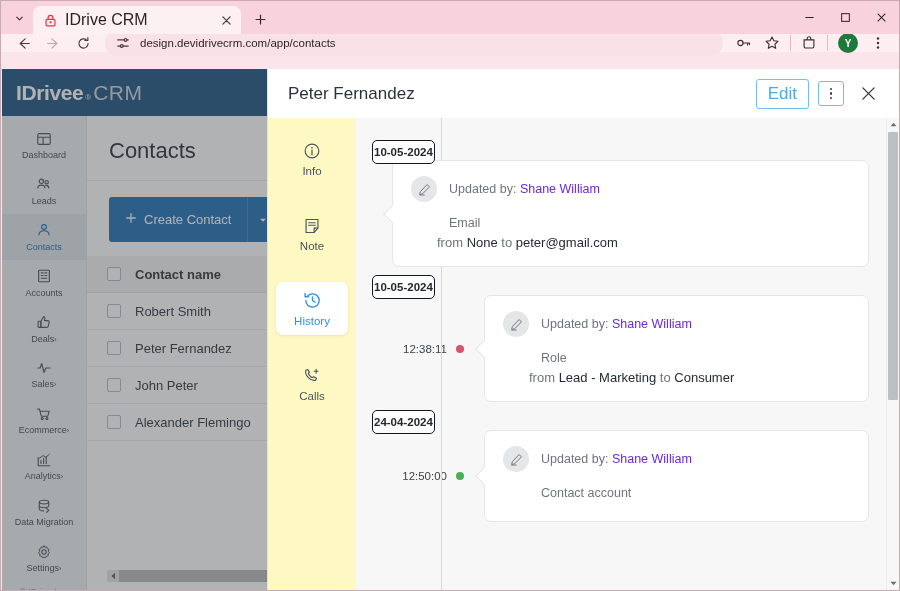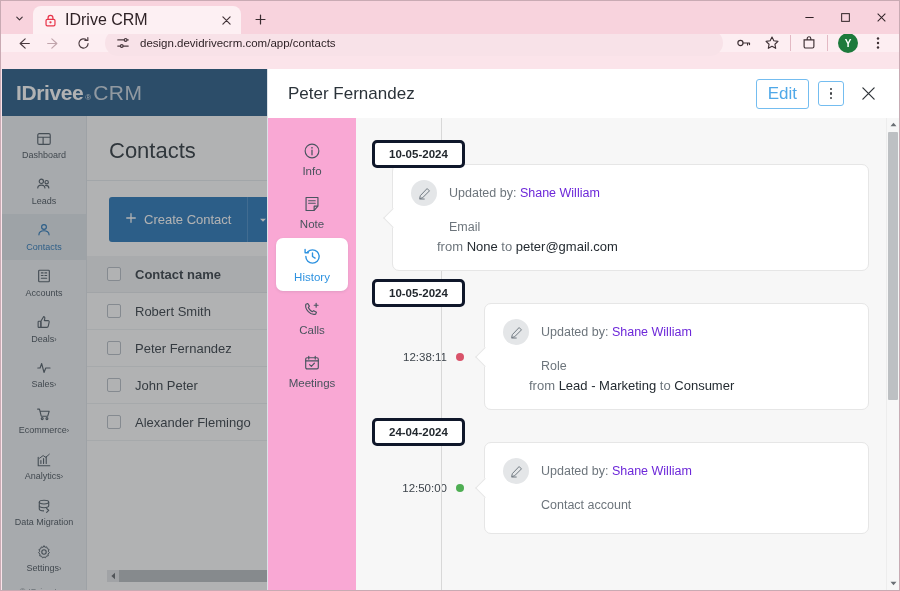--- a/index.html
+++ b/index.html
@@ -250,24 +250,24 @@
   .kdot { width:2.5px; height:2.5px; border-radius:50%; background:#3c3f43; }
   #close-btn {
     width: 22px; height:22px; display:flex; align-items:center; justify-content:center;
     color:#2f3439; font-size:17px; cursor:pointer; margin-right:4px;
   }
 
   #panel-body { flex:1; display:flex; min-height:0; }
 
   #tabrail {
     width: 88px;
-    background: #f9a8d4;
+    background: #fef9c3;
     padding-top: 14px;
     display:flex; flex-direction:column; align-items:center;
-    gap: 0;
+    gap: 22px;
     flex: 0 0 88px;
   }
   .rail-tab {
     width: 72px;
     padding: 9px 0 8px;
     display:flex; flex-direction:column; align-items:center; gap:5px;
     border-radius:7px; cursor:pointer;
   }
   .rail-tab.active { background:#ffffff; box-shadow:0 1px 3px rgba(20,40,60,0.10); }
   .rail-ico { color:#4a5560; height:19px; display:flex; align-items:center; }
@@ -281,24 +281,24 @@
     min-width:0;
   }
   #timeline {
     position:absolute; inset:0;
     padding: 22px 30px 0 16px;
   }
   .tl-group { position:relative; }
   .date-chip {
     display:inline-block;
     background:#ffffff;
-    border:3px solid #0f172a;
+    border:1px solid #0f172a;
     border-radius: 5px;
     font-size: 11.5px; font-weight:bold; color:#22282e;
-    padding: 5px 14px;
+    padding: 5px 1px;
     position:relative; z-index:3;
     margin-left: 0;
   }
   .tl-row {
     display:flex;
     position:relative;
     margin-top: -4px;
   }
   .tl-gutter {
     width: 92px; flex:0 0 92px;
@@ -685,30 +685,20 @@
             <span class="rail-label">History</span>
           </div>
           <div class="rail-tab">
             <span class="rail-ico">
                 <svg width="18" height="18" viewBox="0 0 20 20">
                   <path d="M3.2 3.6c-.7 2.4.4 5.8 2.7 8.2s5.8 3.5 8.2 2.8l.8-2.1-3-1.8-1.6 1.2c-1-.6-1.9-1.2-2.6-2s-1.3-1.6-1.8-2.6l1.2-1.6L5.3 2.8z" fill="none" stroke="currentColor" stroke-width="1.3" stroke-linejoin="round"></path>
                   <path d="M14.6 2.6v4.3M12.45 4.75h4.3" stroke="currentColor" stroke-width="1.3" stroke-linecap="round"></path>
                 </svg>
               </span>
             <span class="rail-label">Calls</span>
-          </div>
-          <div class="rail-tab">
-            <span class="rail-ico">
-                <svg width="18" height="18" viewBox="0 0 20 20">
-                  <rect x="3" y="4.2" width="14" height="12.4" rx="1.5" fill="none" stroke="currentColor" stroke-width="1.3"></rect>
-                  <path d="M3 7.6h14M6.4 2.6v3M13.6 2.6v3" stroke="currentColor" stroke-width="1.3" stroke-linecap="round"></path>
-                  <path d="M7.3 11.8l2 2 3.4-3.6" fill="none" stroke="currentColor" stroke-width="1.35" stroke-linecap="round" stroke-linejoin="round"></path>
-                </svg>
-              </span>
-            <span class="rail-label">Meetings</span>
           </div>
         </div>
 
         <div id="timeline-wrap">
           <div id="timeline">
             <div class="tl-line"></div>
 
             <div class="tl-group">
               <div class="date-chip">10-05-2024</div>
               <div class="tl-row">

